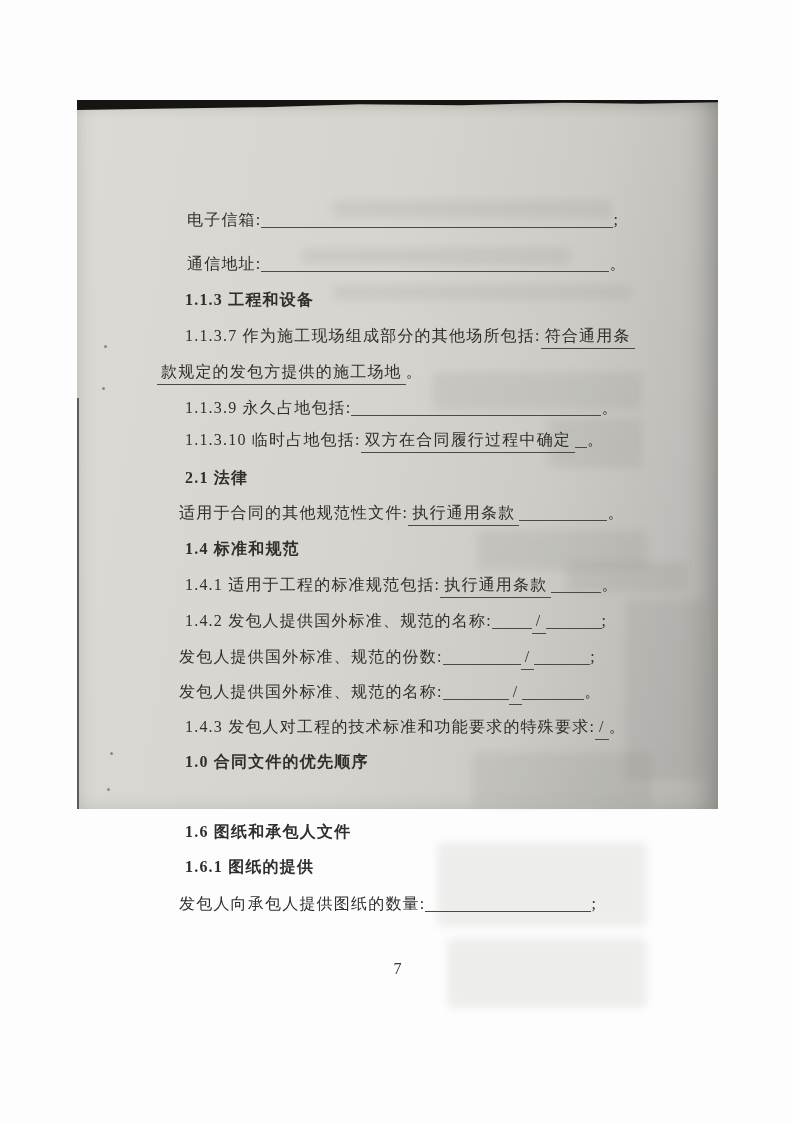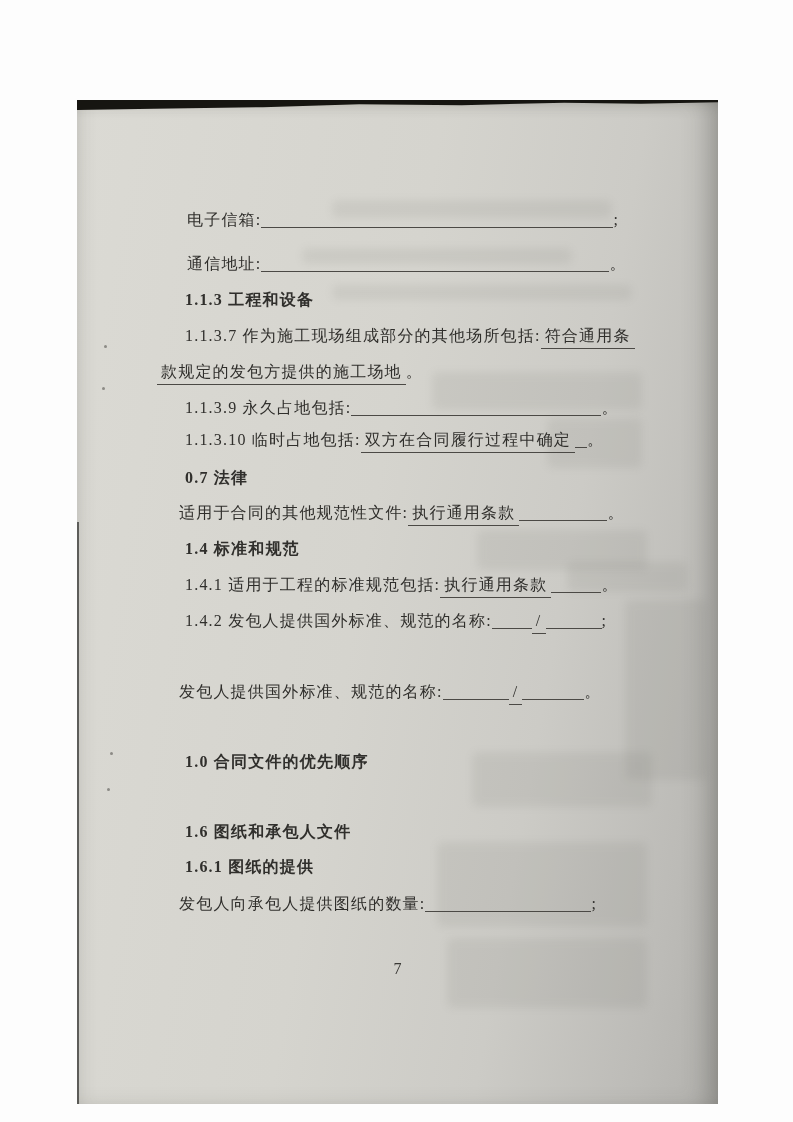--- a/index.html
+++ b/index.html
@@ -2,21 +2,21 @@
 <html><head>
 <meta charset="utf-8">
 <style>
   html,body{margin:0;padding:0;}
   body{
     width:793px;height:1122px;position:relative;overflow:hidden;
     background:#fdfdfd;
     font-family:"Liberation Serif","DejaVu Serif",serif;
   }
   .scan-page{
-    position:absolute;left:77px;top:100px;width:641px;height:1004px;
+    position:absolute;left:77px;top:100px;width:641px;height:709px;
     background:linear-gradient(100deg,#dbdad4 0%,#d5d4ce 45%,#cccbc6 70%,#bcbbb7 90%,#b2b1ad 100%);
     box-shadow:inset -20px 0 28px -14px rgba(62,62,58,0.42),
                inset 0 16px 14px -12px rgba(90,90,84,0.25),
                inset 14px 0 20px -16px rgba(90,90,84,0.30);
   }
   .scan-edge-top{
     position:absolute;left:0;top:0;width:100%;height:10px;
     background:#161511;
     clip-path:polygon(0 0,100% 0,100% 22%,88% 38%,76% 28%,60% 52%,44% 42%,29% 72%,12% 88%,0 100%);
   }
@@ -77,25 +77,27 @@
       <div class="speck" style="left: 30px; top: 688px;"></div>
     </div>
   <div class="content" id="line-host">
       <div class="line" style="top: 108px; left: 30px;"><span class="seg-text">电子信箱:</span><span class="seg-blank" style="width: 352px;"></span><span class="seg-text">;</span></div>
       <div class="line" style="top: 152px; left: 30px;"><span class="seg-text">通信地址:</span><span class="seg-blank" style="width: 348px;"></span><span class="seg-text">。</span></div>
       <div class="line bold" style="top: 188px; left: 28px;"><span class="seg-text">1.1.3 工程和设备</span></div>
       <div class="line" style="top: 224px; left: 28px;"><span class="seg-text">1.1.3.7 作为施工现场组成部分的其他场所包括:</span><span class="seg-fill">符合通用条</span></div>
       <div class="line" style="top: 260px; left: 0px;"><span class="seg-fill">款规定的发包方提供的施工场地</span><span class="seg-text">。</span></div>
       <div class="line" style="top: 296px; left: 28px;"><span class="seg-text">1.1.3.9 永久占地包括:</span><span class="seg-blank" style="width: 250px;"></span><span class="seg-text">。</span></div>
       <div class="line" style="top: 328px; left: 28px;"><span class="seg-text">1.1.3.10 临时占地包括:</span><span class="seg-fill">双方在合同履行过程中确定</span><span class="seg-blank" style="width: 12px;"></span><span class="seg-text">。</span></div>
-      <div class="line bold" style="top: 366px; left: 28px;"><span class="seg-text">0.7 法律</span></div>
+      <div class="line bold" style="top: 366px; left: 28px;"><span class="seg-text">2.1 法律</span></div>
       <div class="line" style="top: 401px; left: 22px;"><span class="seg-text">适用于合同的其他规范性文件:</span><span class="seg-fill">执行通用条款</span><span class="seg-blank" style="width: 88px;"></span><span class="seg-text">。</span></div>
       <div class="line bold" style="top: 437px; left: 28px;"><span class="seg-text">1.4 标准和规范</span></div>
       <div class="line" style="top: 473px; left: 28px;"><span class="seg-text">1.4.1 适用于工程的标准规范包括:</span><span class="seg-fill">执行通用条款</span><span class="seg-blank" style="width: 50px;"></span><span class="seg-text">。</span></div>
       <div class="line" style="top: 509px; left: 28px;"><span class="seg-text">1.4.2 发包人提供国外标准、规范的名称:</span><span class="seg-blank" style="width: 40px;"></span><span class="seg-fill">/</span><span class="seg-blank" style="width: 56px;"></span><span class="seg-text">;</span></div>
+      <div class="line" style="top: 545px; left: 22px;"><span class="seg-text">发包人提供国外标准、规范的份数:</span><span class="seg-blank" style="width: 78px;"></span><span class="seg-fill">/</span><span class="seg-blank" style="width: 56px;"></span><span class="seg-text">;</span></div>
       <div class="line" style="top: 580px; left: 22px;"><span class="seg-text">发包人提供国外标准、规范的名称:</span><span class="seg-blank" style="width: 66px;"></span><span class="seg-fill">/</span><span class="seg-blank" style="width: 62px;"></span><span class="seg-text">。</span></div>
+      <div class="line" style="top: 615px; left: 28px;"><span class="seg-text">1.4.3 发包人对工程的技术标准和功能要求的特殊要求:</span><span class="seg-fill">/</span><span class="seg-text">。</span></div>
       <div class="line bold" style="top: 650px; left: 28px;"><span class="seg-text">1.0 合同文件的优先顺序</span></div>
       <div class="line bold" style="top: 720px; left: 28px;"><span class="seg-text">1.6 图纸和承包人文件</span></div>
       <div class="line bold" style="top: 755px; left: 28px;"><span class="seg-text">1.6.1 图纸的提供</span></div>
       <div class="line" style="top: 792px; left: 22px;"><span class="seg-text">发包人向承包人提供图纸的数量:</span><span class="seg-blank" style="width: 166px;"></span><span class="seg-text">;</span></div>
     </div>
   <div class="page-number" style="top:860px">7</div>
 </div>
 
 </body></html>

